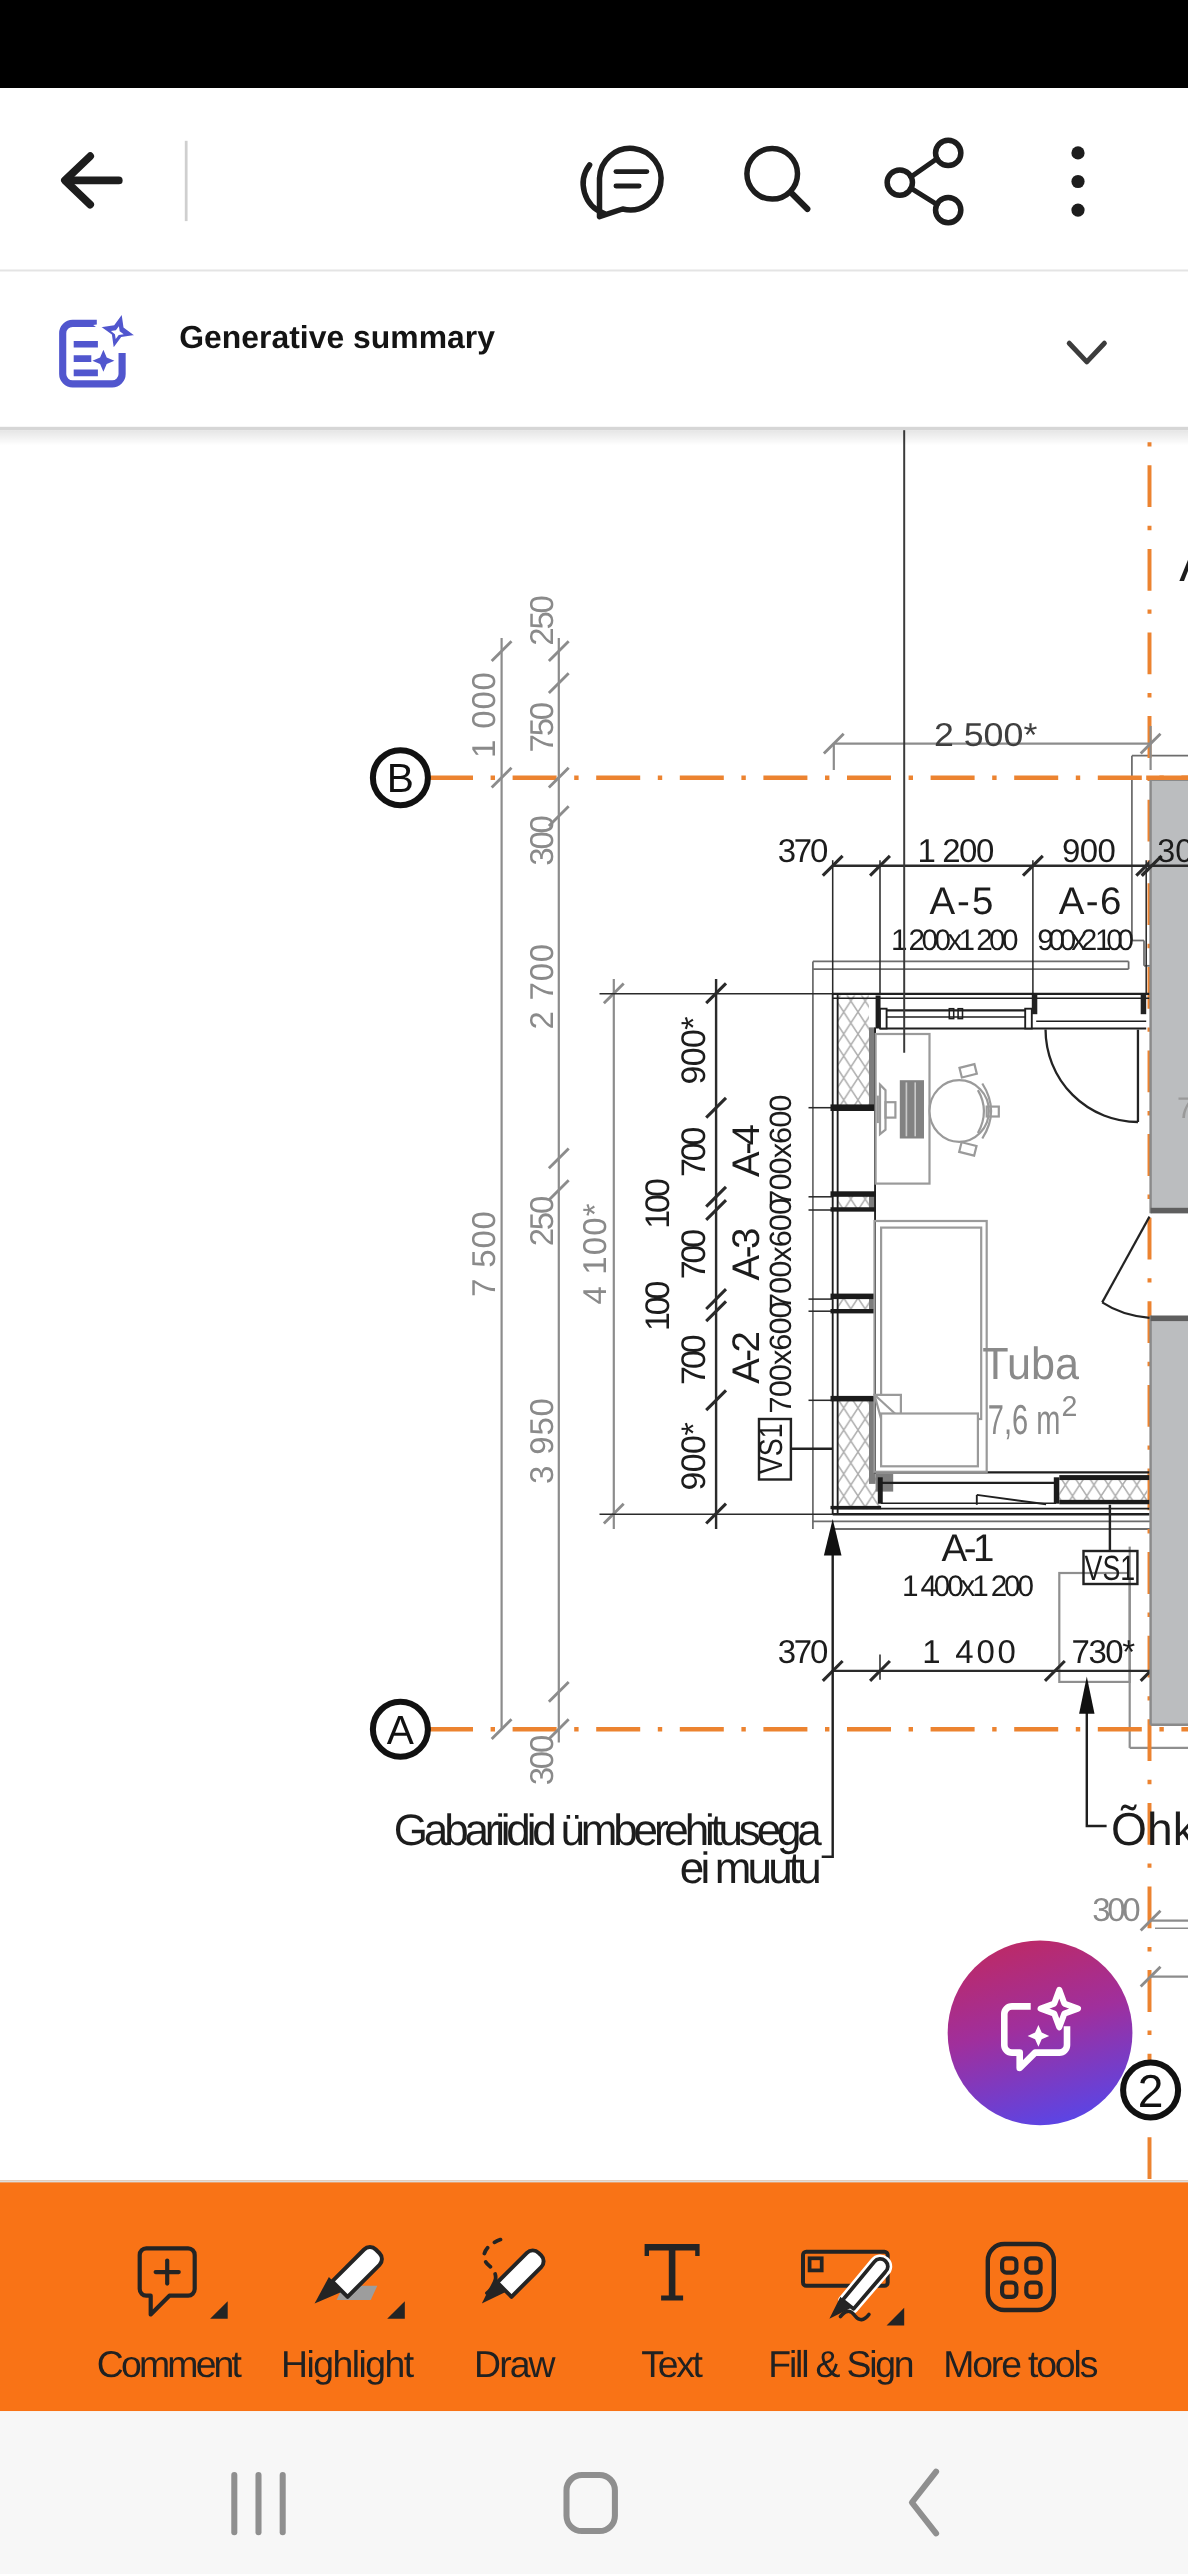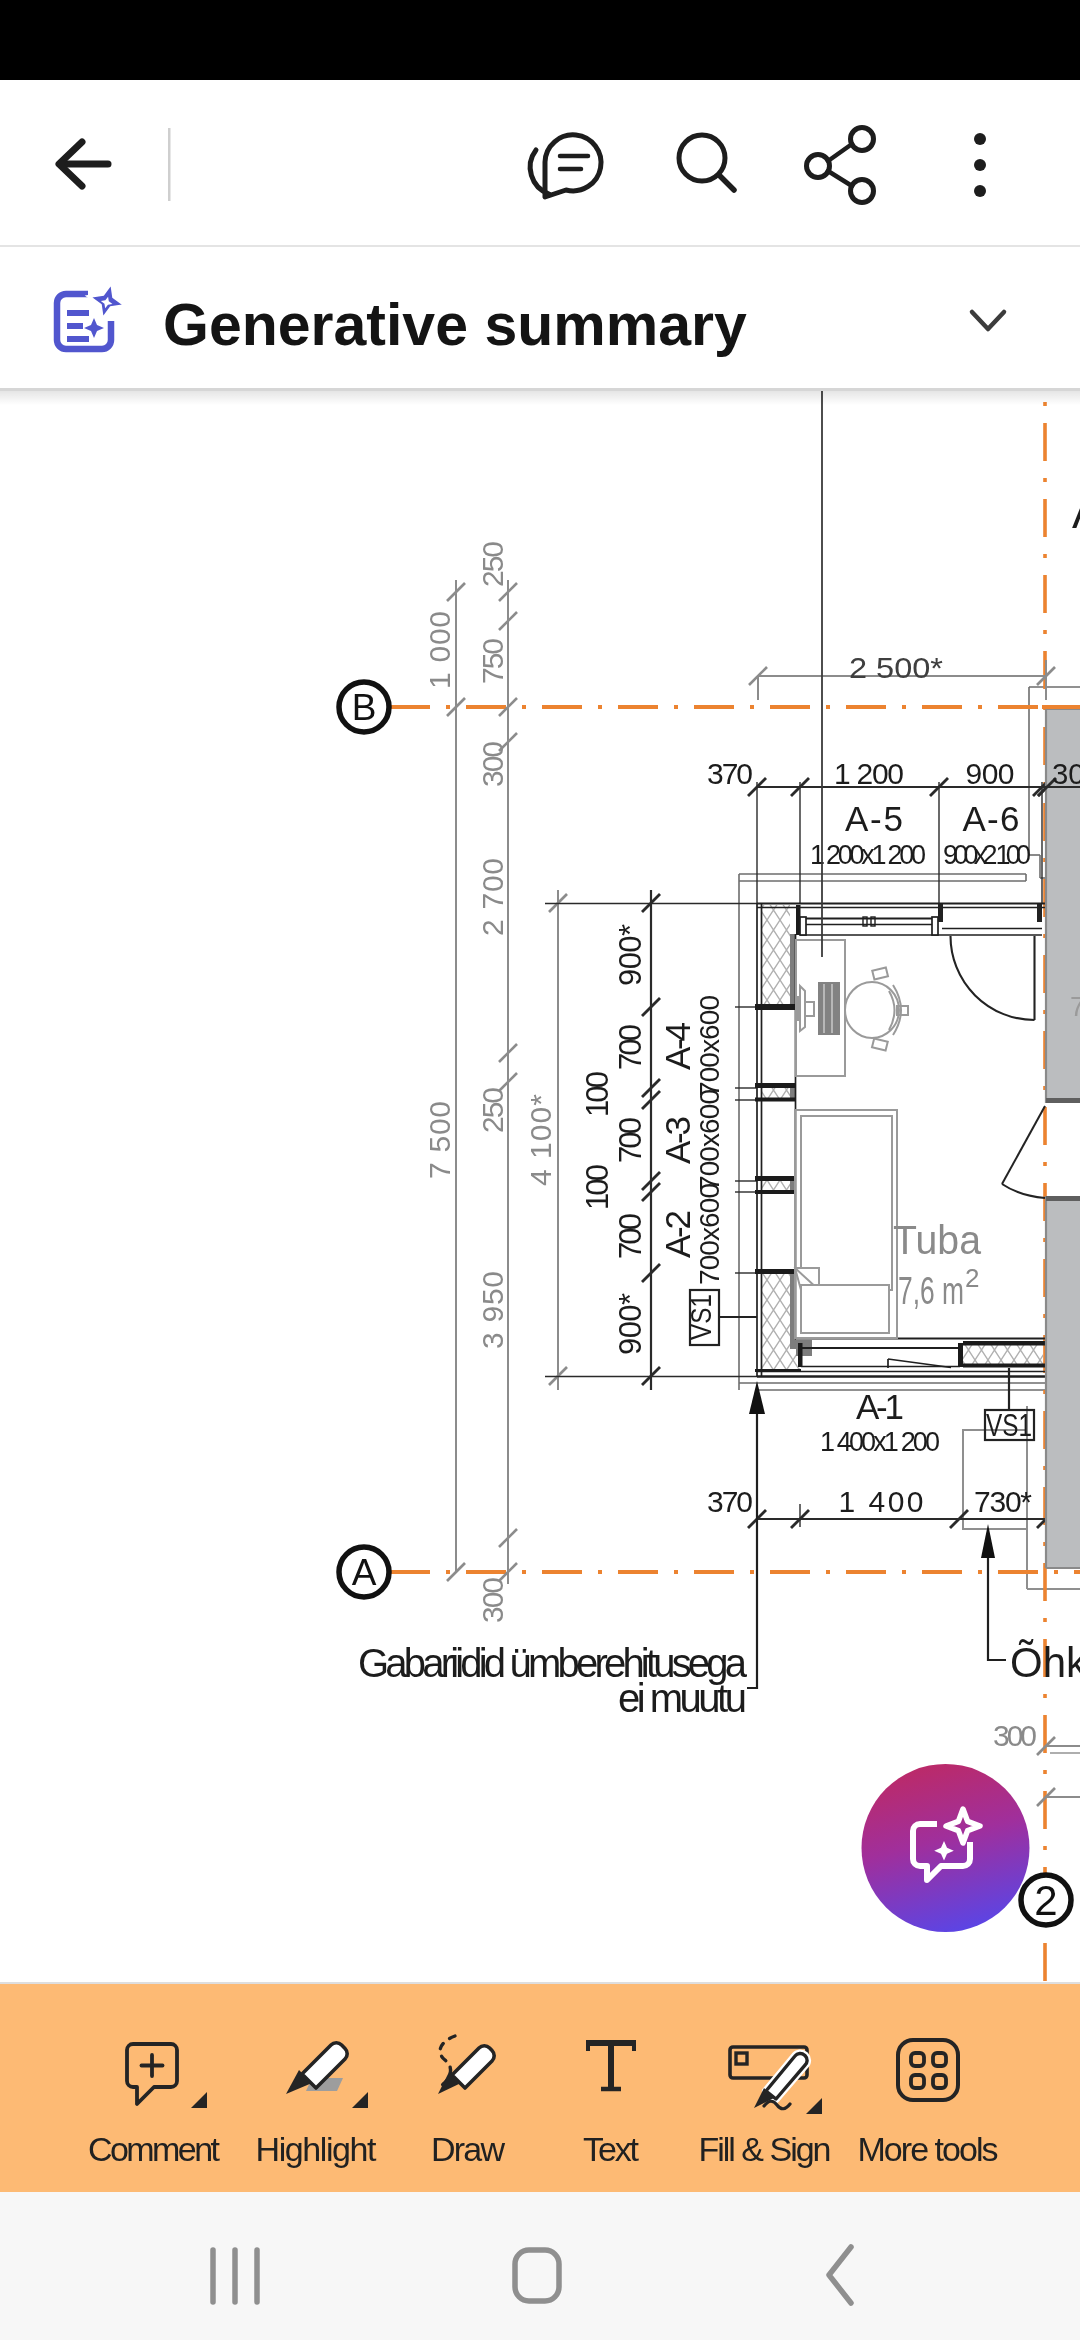--- a/index.html
+++ b/index.html
@@ -372,24 +372,24 @@
 <line x1="67" y1="339" x2="89" y2="339" stroke-width="6"></line>
 </g>
 <path d="M107 282 l5.5 13.5 13.5 5.5 -13.5 5.5 -5.5 13.5 -5.5 -13.5 -13.5 -5.5 13.5 -5.5 z" fill="#5156ce" stroke="#ffffff" stroke-width="3" transform="rotate(14 107 301)"></path>
 <path d="M107 296.5 l1.8 4.2 4.2 1.8 -4.2 1.8 -1.8 4.2 -1.8 -4.2 -4.2 -1.8 4.2 -1.8 z" fill="#ffffff" transform="rotate(14 107 301)"></path>
 <path d="M94 318 l3 7 7 3 -7 3 -3 7 -3 -7 -7 -3 7 -3 z" fill="#5156ce"></path>
 </g>
 <g transform="translate(0,-247)" stroke="#3c3c3c" stroke-width="4.5" fill="none" stroke-linecap="round" stroke-linejoin="round">
 <polyline points="972,312 988,329 1004,312"></polyline>
 </g>
 </svg>
-<div class="abs" style="left:163px;top:44px;font-size:59px;font-weight:700;color:#141414;letter-spacing:0px">Generative summary</div>
+<div class="abs" style="left:163px;top:44px;font-size:29px;font-weight:700;color:#141414;letter-spacing:0px">Generative summary</div>
 </div>
 
-<div class="abs" style="left:0;top:1982px;width:1080px;height:210px;background:#fdba74;border-top:2px solid #dedede;box-sizing:border-box">
+<div class="abs" style="left:0;top:1982px;width:1080px;height:210px;background:#f97316;border-top:2px solid #dedede;box-sizing:border-box">
 <svg class="abs" style="left:0;top:0" width="1080" height="210" viewBox="0 0 1080 210">
 <g transform="translate(0,-1982)">
 
 <path d="M133 2042 h38 a6 6 0 0 1 6 6 v31 a6 6 0 0 1 -6 6 h-17 l-17 17 v-17 h-4 a6 6 0 0 1 -6 -6 v-31 a6 6 0 0 1 6 -6 z" stroke="#242424" stroke-width="3.8" fill="none" stroke-linejoin="round"></path>
 <g stroke="#242424" stroke-width="3.8" stroke-linecap="round">
 <line x1="152" y1="2053" x2="152" y2="2074"></line>
 <line x1="141.5" y1="2063.5" x2="162.5" y2="2063.5"></line>
 </g>
 <polygon points="191,2106 207,2106 207,2090" fill="#242424"></polygon>
 

